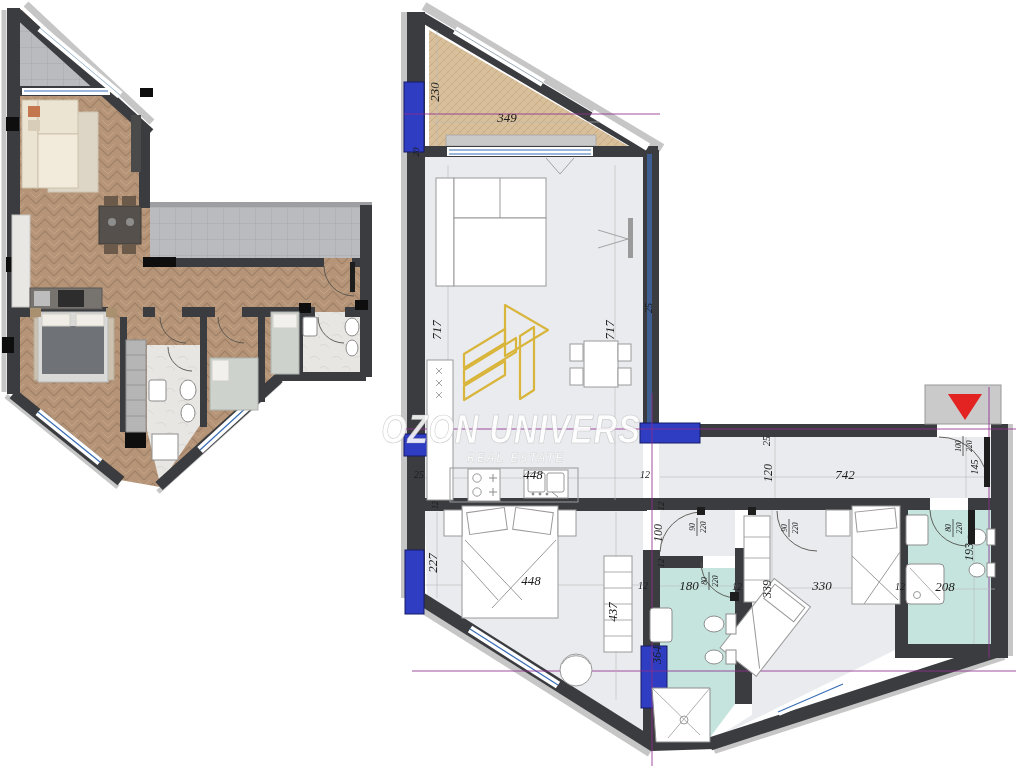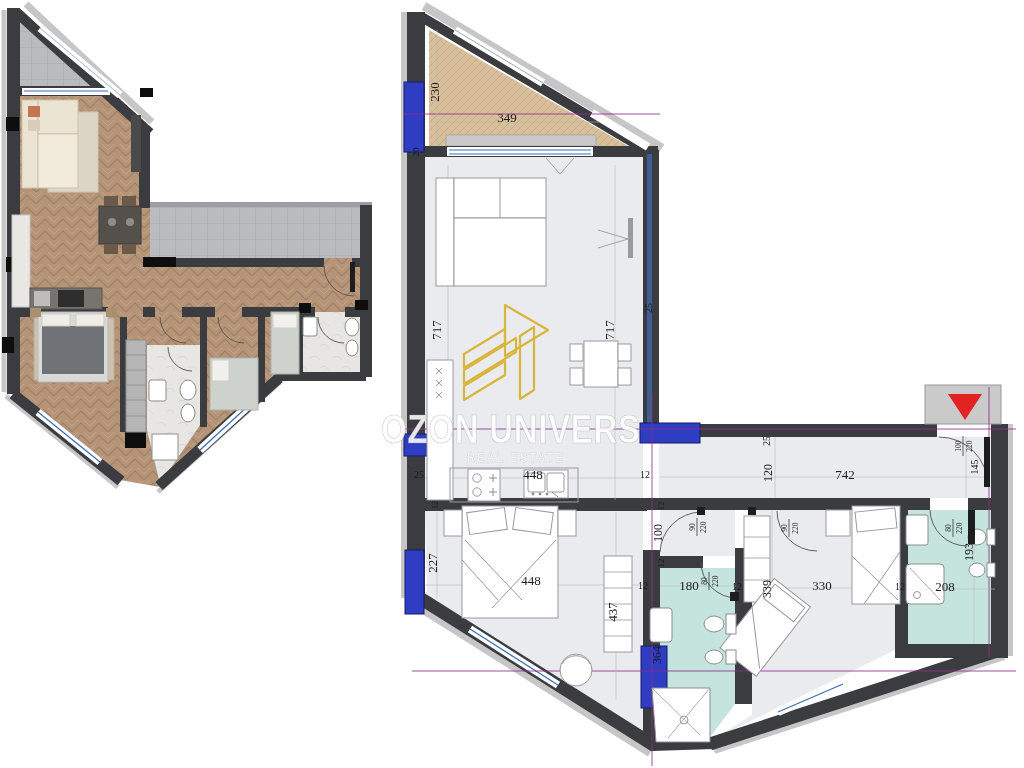--- a/index.html
+++ b/index.html
@@ -1,17 +1,17 @@
 <!DOCTYPE html>
 <html><head>
 <meta charset="utf-8">
 <style>
   html,body{margin:0;padding:0;background:#ffffff;}
   .stage{position:relative;width:1024px;height:768px;background:#ffffff;overflow:hidden;
-         font-family:"Liberation Sans",sans-serif;}
+         font-family:"Liberation Sans",sans-serif;font-style:italic;}
   svg{position:absolute;left:0;top:0;}
   .wall{fill:#3b3c40;}
   .lite{stroke:#c6c6c6;}
   .dim{font-family:"Liberation Serif",serif;fill:#1c1c1c;text-anchor:middle;}
   .d13{font-size:13px;} .d12{font-size:12px;} .d10{font-size:10px;} .d9{font-size:9px;} .d8{font-size:8px;}
   .doorlabel text{font-family:"Liberation Serif",serif;fill:#1c1c1c;text-anchor:middle;font-size:7.5px;}
   .doorlabel line{stroke:#1c1c1c;stroke-width:0.7;}
   .furn{fill:#ffffff;stroke:#9a9a9a;stroke-width:1;}
   .furnl{fill:none;stroke:#9a9a9a;stroke-width:1;}
   .fix{fill:#ffffff;stroke:#8d8d8d;stroke-width:1;}

